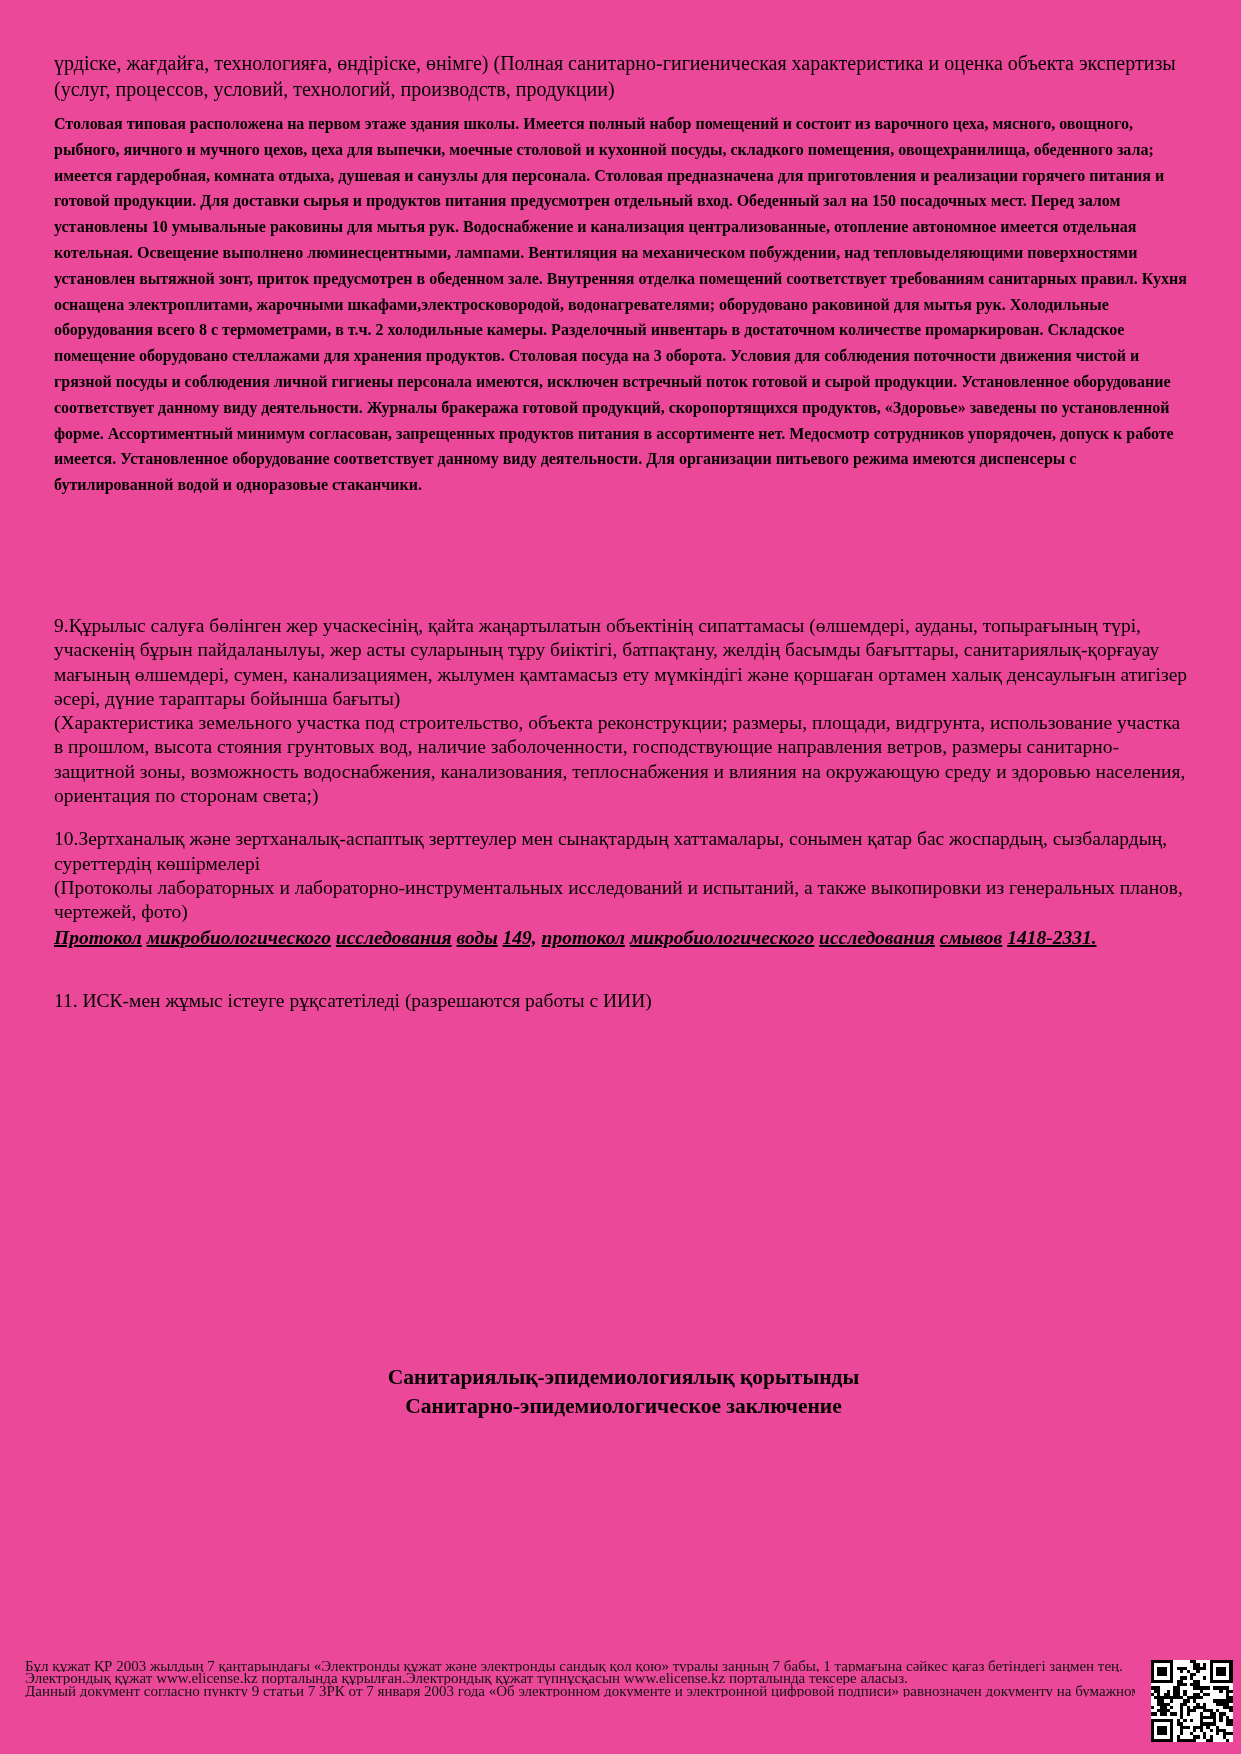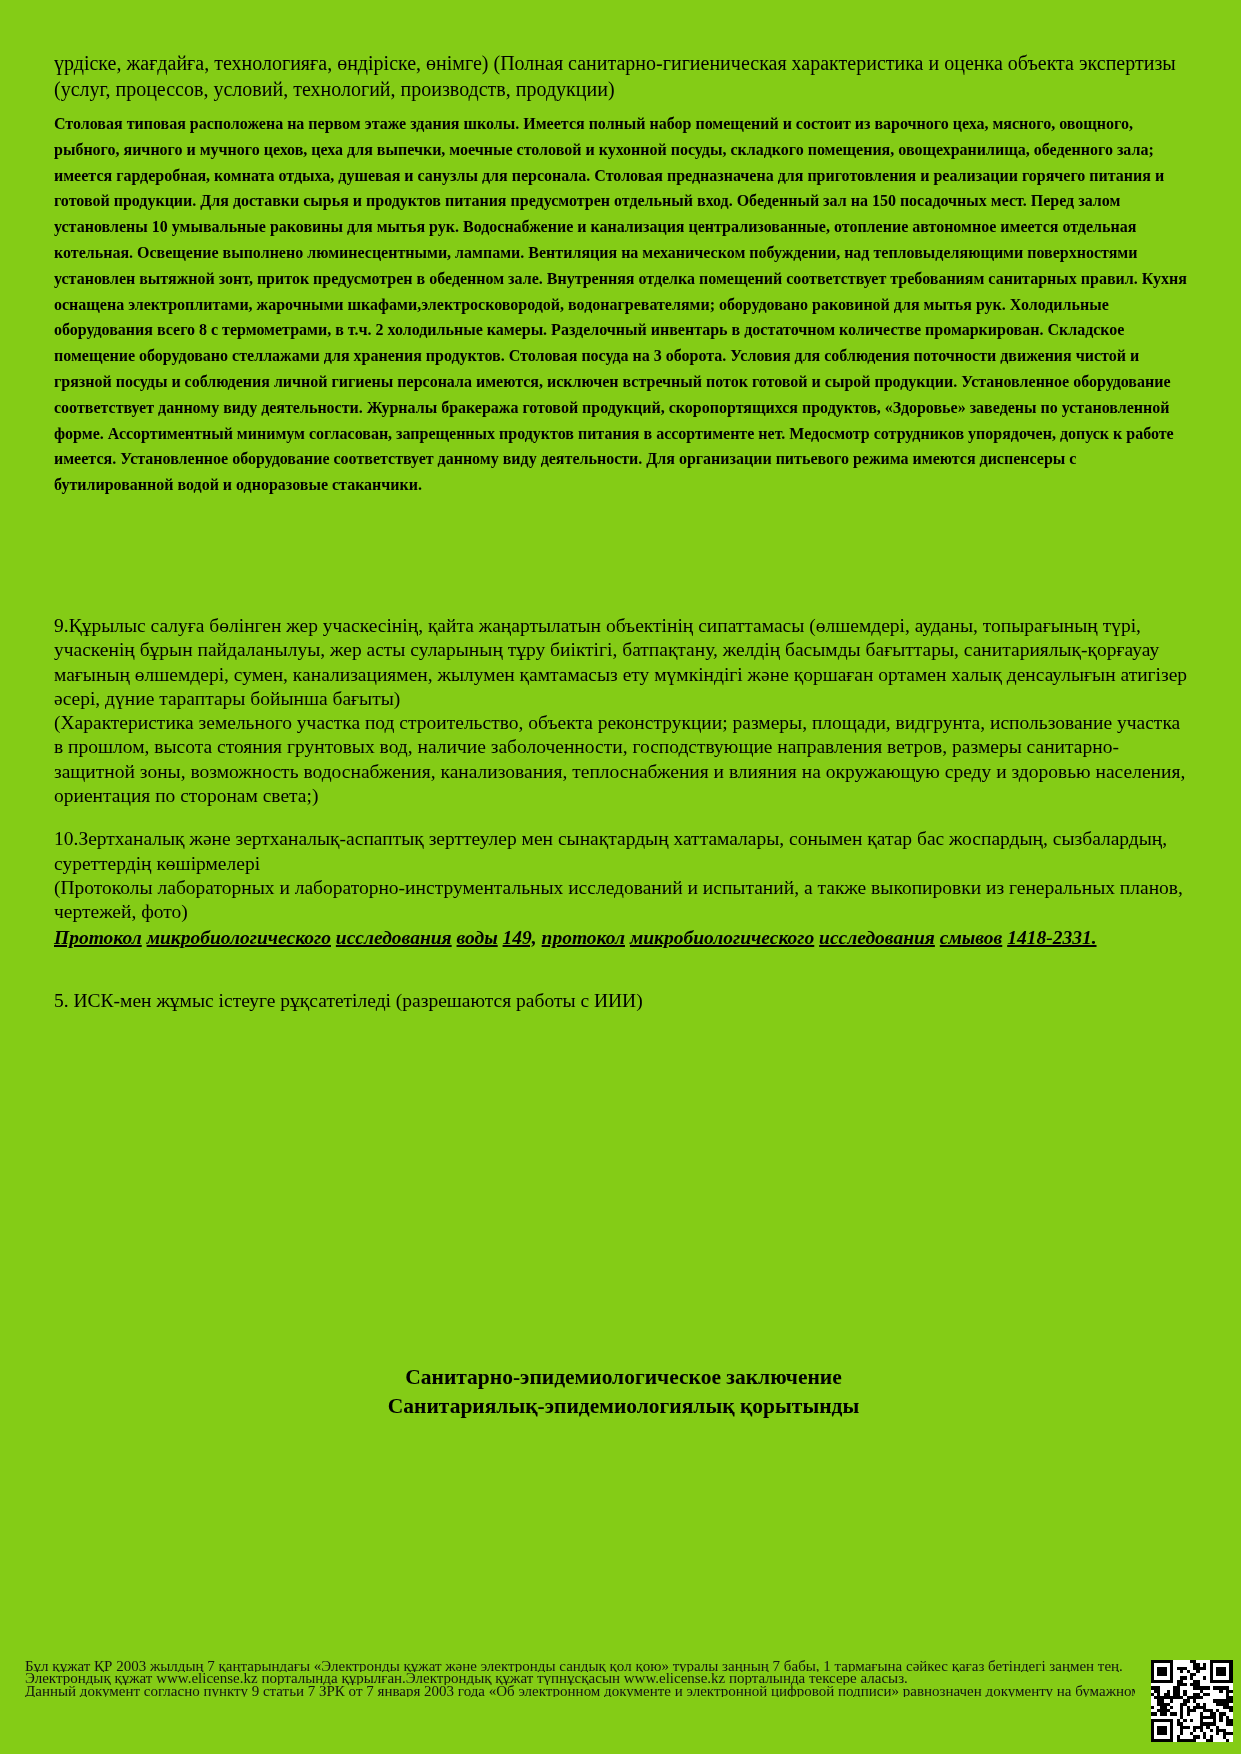--- a/index.html
+++ b/index.html
@@ -4,21 +4,21 @@
 <style>
   html, body {
     margin: 0;
     padding: 0;
     background: #ffffff;
   }
   .page {
     position: relative;
     width: 1241px;
     height: 1754px;
-    background: #84cc16;
+    background: #ec4899;
     font-family: "Liberation Serif", "DejaVu Serif", serif;
     color: #000000;
     overflow: hidden;
   }
   .content {
     padding: 50px 48px 0 54px;
   }
   .intro {
     font-size: 20px;
     line-height: 26px;
@@ -89,25 +89,25 @@
       <div>9.Құрылыс салуға бөлінген жер учаскесінің, қайта жаңартылатын объектінің сипаттамасы (өлшемдері, ауданы, топырағының түрі, учаскенің бұрын пайдаланылуы, жер асты суларының тұру биіктігі, батпақтану, желдің басымды бағыттары, санитариялық-қорғауау мағының өлшемдері, сумен, канализациямен, жылумен қамтамасыз ету мүмкіндігі және қоршаған ортамен халық денсаулығын атигізер әсері, дүние тараптары бойынша бағыты)</div>
       <div>(Характеристика земельного участка под строительство, объекта реконструкции; размеры, площади, видгрунта, использование участка в прошлом, высота стояния грунтовых вод, наличие заболоченности, господствующие направления ветров, размеры санитарно-защитной зоны, возможность водоснабжения, канализования, теплоснабжения и влияния на окружающую среду и здоровью населения, ориентация по сторонам света;)</div>
     </div>
 
     <div class="section section-10">
       <div>10.Зертханалық және зертханалық-аспаптық зерттеулер мен сынақтардың хаттамалары, сонымен қатар бас жоспардың, сызбалардың, суреттердің көшірмелері</div>
       <div>(Протоколы лабораторных и лабораторно-инструментальных исследований и испытаний, а также выкопировки из генеральных планов, чертежей, фото)</div>
       <p class="protocol"><span class="uw">Протокол</span> <span class="uw">микробиологического</span> <span class="uw">исследования</span> <span class="uw">воды</span> <span class="uw">149,</span> <span class="uw">протокол</span> <span class="uw">микробиологического</span> <span class="uw">исследования</span> <span class="uw">смывов</span> <span class="uw">1418-2331.</span></p>
     </div>
 
-    <p class="section section-11">5. ИСК-мен жұмыс істеуге рұқсатетіледі (разрешаются работы с ИИИ)</p>
+    <p class="section section-11">11. ИСК-мен жұмыс істеуге рұқсатетіледі (разрешаются работы с ИИИ)</p>
 
     <div class="doc-title">
+      <div>Санитариялық-эпидемиологиялық қорытынды</div>
       <div>Санитарно-эпидемиологическое заключение</div>
-      <div>Санитариялық-эпидемиологиялық қорытынды</div>
     </div>
 
   </div>
 
   <div class="footer">
     <div class="footer-line">Бұл құжат ҚР 2003 жылдың 7 қаңтарындағы «Электронды құжат және электронды сандық қол қою» туралы заңның 7 бабы, 1 тармағына сәйкес қағаз бетіндегі заңмен тең.</div>
     <div class="footer-line">Электрондық құжат www.elicense.kz порталында құрылған.Электрондық құжат түпнұсқасын www.elicense.kz порталында тексере аласыз.</div>
     <div class="footer-line">Данный документ согласно пункту 9 статьи 7 ЗРК от 7 января 2003 года «Об электронном документе и электронной цифровой подписи» равнозначен документу на бумажном</div>
   </div>
 

